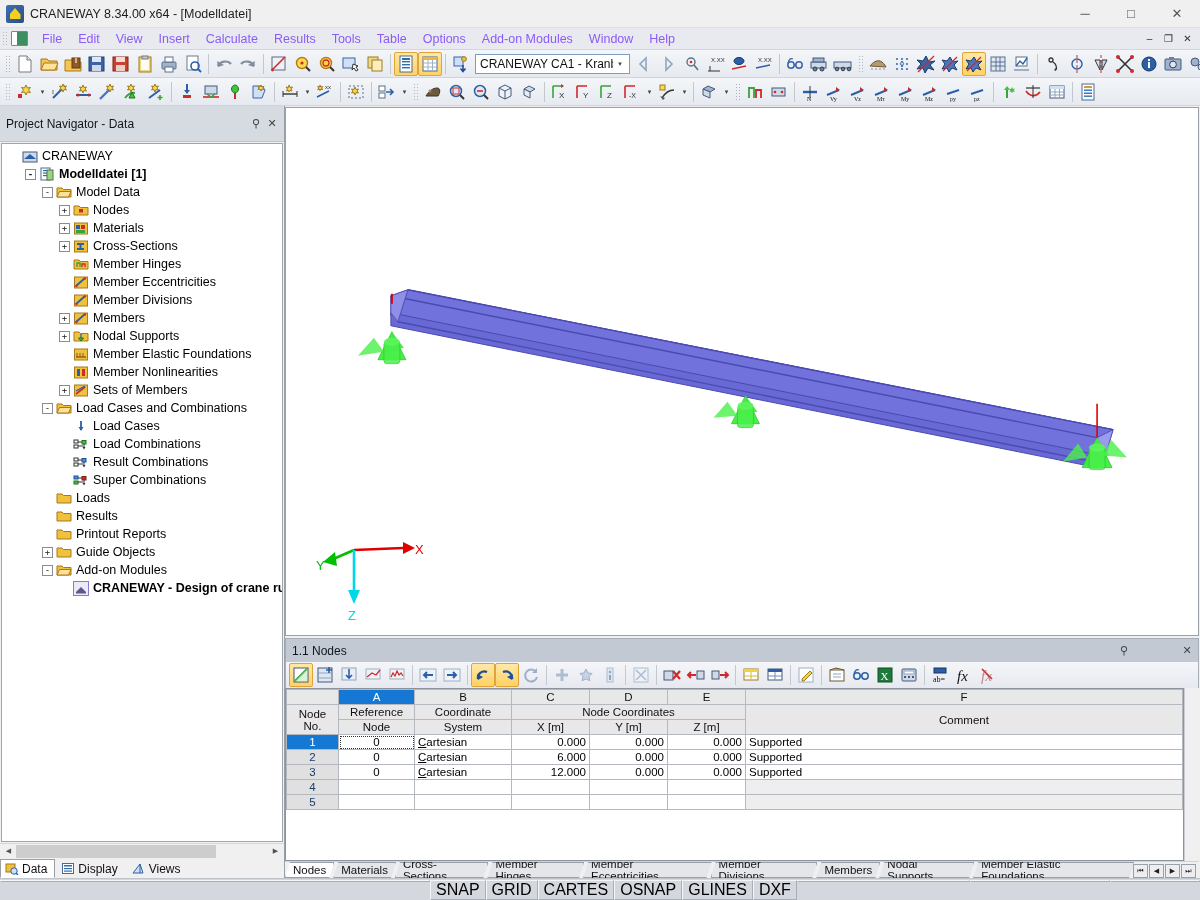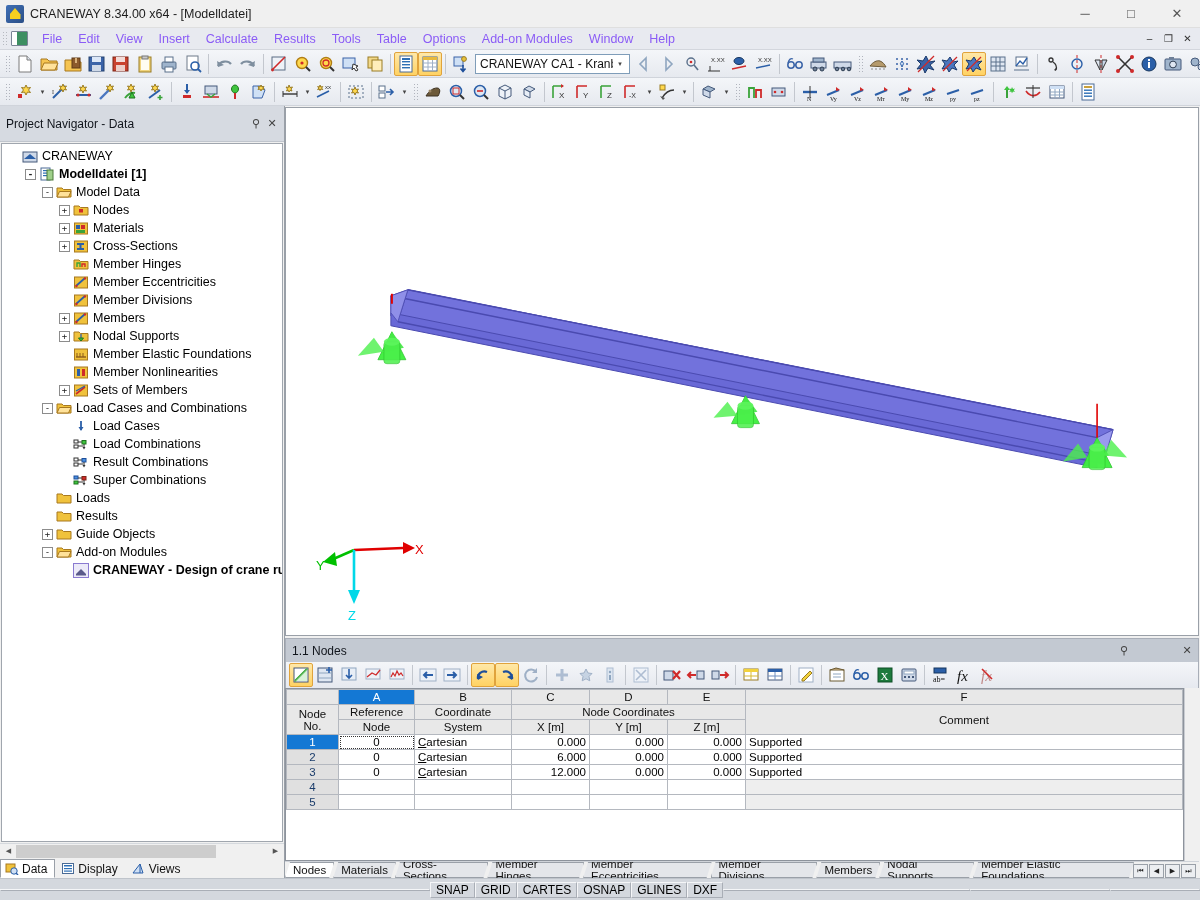--- a/index.html
+++ b/index.html
@@ -168,22 +168,22 @@
     border: 1px solid #9aa0a8; margin-right: -1px; display: flex; align-items: center;
     clip-path: polygon(5px 0, 100% 0, calc(100% - 5px) 100%, 0 100%);
   }
   .sheet-tab.sel { background: #fff; font-weight: normal; }
   .tab-navbtns { margin-left: auto; display: flex; align-items: center; padding-right: 3px; gap: 1px; }
   .tnb { width: 15px; height: 14px; border: 1px solid #9aa0a8; background: #eceef1;
          display: flex; align-items: center; justify-content: center; font-size: 7px; color: #222; }
 
   
   .statusbar {
-    height: 22px; flex: 0 0 22px; background: #d4d8de; display: flex; align-items: center;
-    border-top: 1px solid #bfc4cb; font-size: 12px;
+    height: 22px; flex: 0 0 22px; background: #d4d8de; display: flex; align-items: flex-start;
+    border-top: 1px solid #bfc4cb; font-size: 16px;
   }
   .sb-cell {
     border: 1px solid #a9aeb6; border-top-color: #f5f6f8; border-left-color: #f5f6f8;
     display: flex; align-items: center; justify-content: center; padding: 0 5px; margin: 1px 0;
   }
   .sb-flex { flex: 1; }
   .sb-left { width: 430px; flex: 0 0 430px; }
 </style>
 </head>
 <body>
@@ -1011,20 +1011,27 @@
               <path d="M1 3h5l1.5 1.5H15V12H1z" fill="#f0c23c" stroke="#a8791f"></path>
             </svg>
             <span>Loads</span>
           </div>
           <div class="tnode" style="padding-left: 40px;">
             <span class="exp none"></span>
             <svg viewBox="0 0 16 15" class="ticon">
               <path d="M1 3h5l1.5 1.5H15V12H1z" fill="#f0c23c" stroke="#a8791f"></path>
             </svg>
             <span>Results</span>
+          </div>
+          <div class="tnode" style="padding-left: 40px;">
+            <span class="exp none"></span>
+            <svg viewBox="0 0 16 15" class="ticon">
+              <path d="M1 3h5l1.5 1.5H15V12H1z" fill="#f0c23c" stroke="#a8791f"></path>
+            </svg>
+            <span>Printout Reports</span>
           </div>
           <div class="tnode" style="padding-left: 40px;">
             <span class="exp">+</span>
             <svg viewBox="0 0 16 15" class="ticon">
               <path d="M1 3h5l1.5 1.5H15V12H1z" fill="#f0c23c" stroke="#a8791f"></path>
             </svg>
             <span>Guide Objects</span>
           </div>
           <div class="tnode" style="padding-left: 40px;">
             <span class="exp">-</span>

